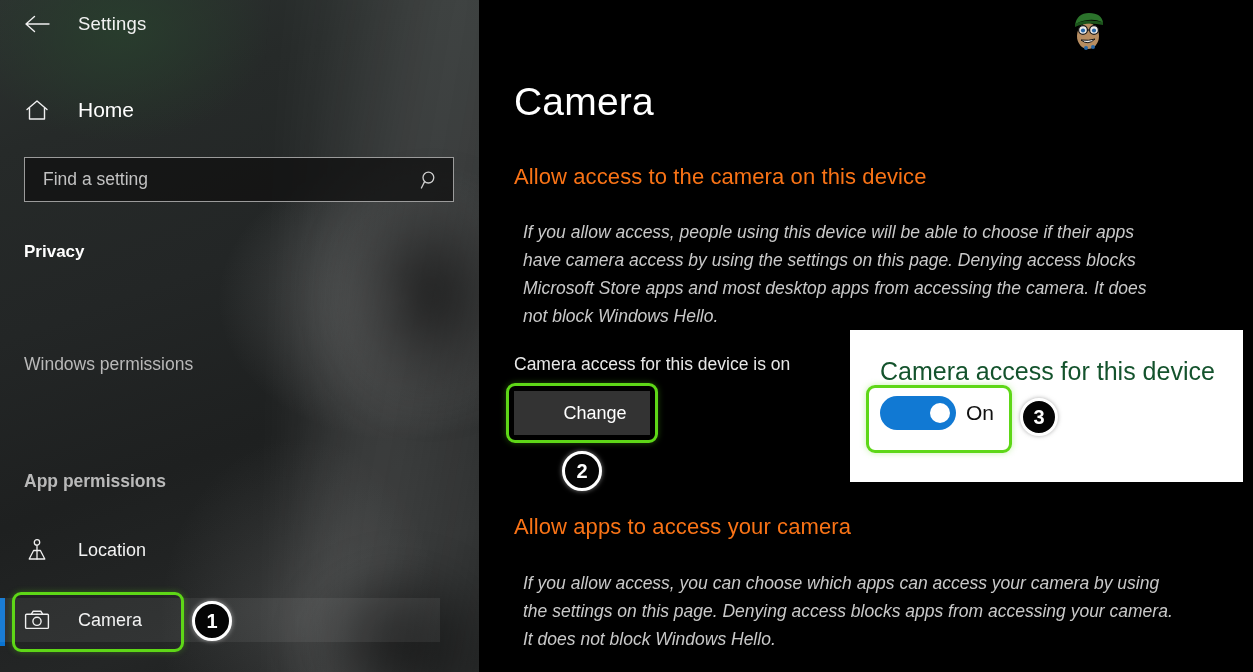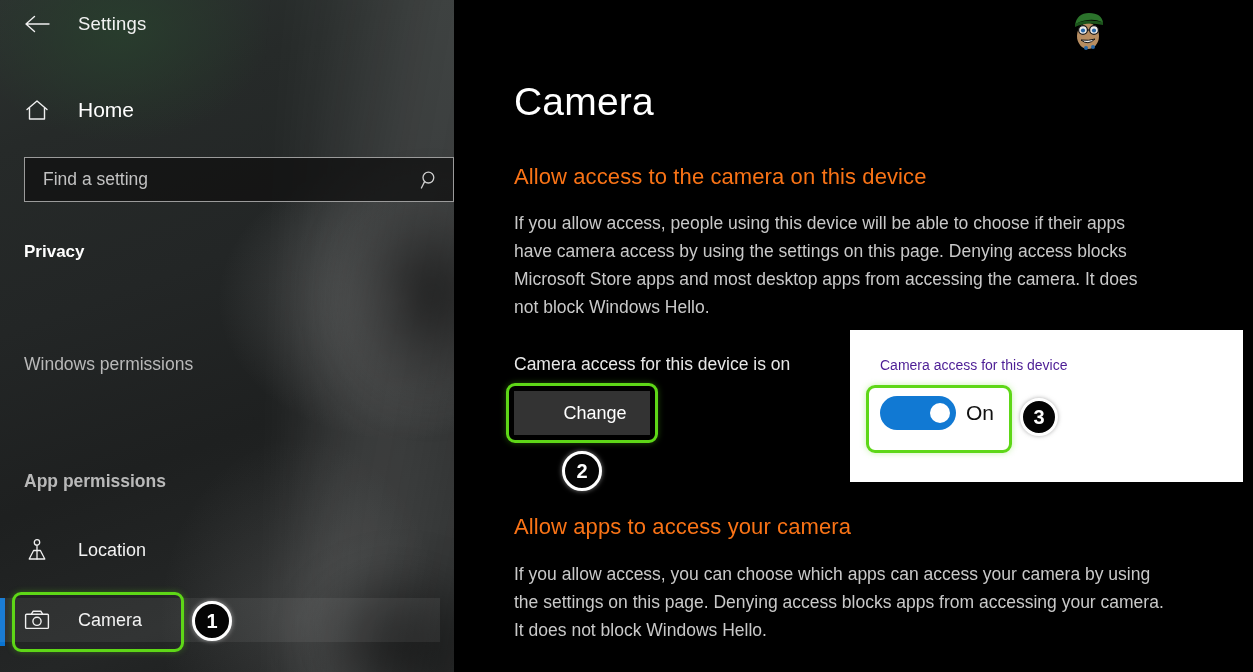--- a/index.html
+++ b/index.html
@@ -27,20 +27,21 @@
     position: absolute;
     left: 0; top: 0;
     width: 454px;
     height: 672px;
     background:
       radial-gradient(ellipse 260px 200px at 400px 300px, rgba(190,190,190,0.30), rgba(190,190,190,0) 70%),
       radial-gradient(ellipse 200px 260px at 300px 620px, rgba(160,160,160,0.18), rgba(160,160,160,0) 70%),
       radial-gradient(ellipse 200px 150px at 120px 30px, rgba(40,62,45,0.9), rgba(40,62,45,0) 75%),
       linear-gradient(160deg, #2c3230 0%, #262a29 18%, #232626 40%, #1e2020 62%, #242626 82%, #1b1d1d 100%);
     overflow: hidden;
+    padding-left: 48px;
   }
   #sidebar-sheen {
     position: absolute;
     left: 300px; top: -60px;
     width: 230px; height: 800px;
     background: linear-gradient(100deg, rgba(255,255,255,0.0) 0%, rgba(255,255,255,0.13) 45%, rgba(255,255,255,0.02) 100%);
     filter: blur(26px);
     pointer-events: none;
   }
   #sidebar-dark-blob {
@@ -237,21 +238,22 @@
     margin: 0;
     letter-spacing: 0.1px;
   }
   .body-text {
     position: absolute;
     left: 35px;
     width: 650px;
     font-size: 17.5px;
     line-height: 28px;
     color: #c9c9c9;
-    margin: 0;
+    margin: 9px;
+    font-style: italic;
   }
   #device-status-text {
     position: absolute;
     left: 35px; top: 354px;
     font-size: 17.5px;
     color: #e8e8e8;
   }
   #change-button {
     position: absolute;
     left: 35px; top: 391px;
@@ -268,22 +270,22 @@
   
   #popup {
     position: absolute;
     left: 850px; top: 330px;
     width: 393px; height: 152px;
     background: #ffffff;
   }
   #popup-title {
     position: absolute;
     left: 30px; top: 27px;
-    font-size: 14px;
-    color: #4c1d95;
+    font-size: 25px;
+    color: #14532d;
   }
   #toggle-row {
     position: absolute;
     left: 30px; top: 66px;
     display: flex;
     align-items: center;
   }
   #toggle-switch {
     width: 76px; height: 34px;
     border-radius: 17px;

